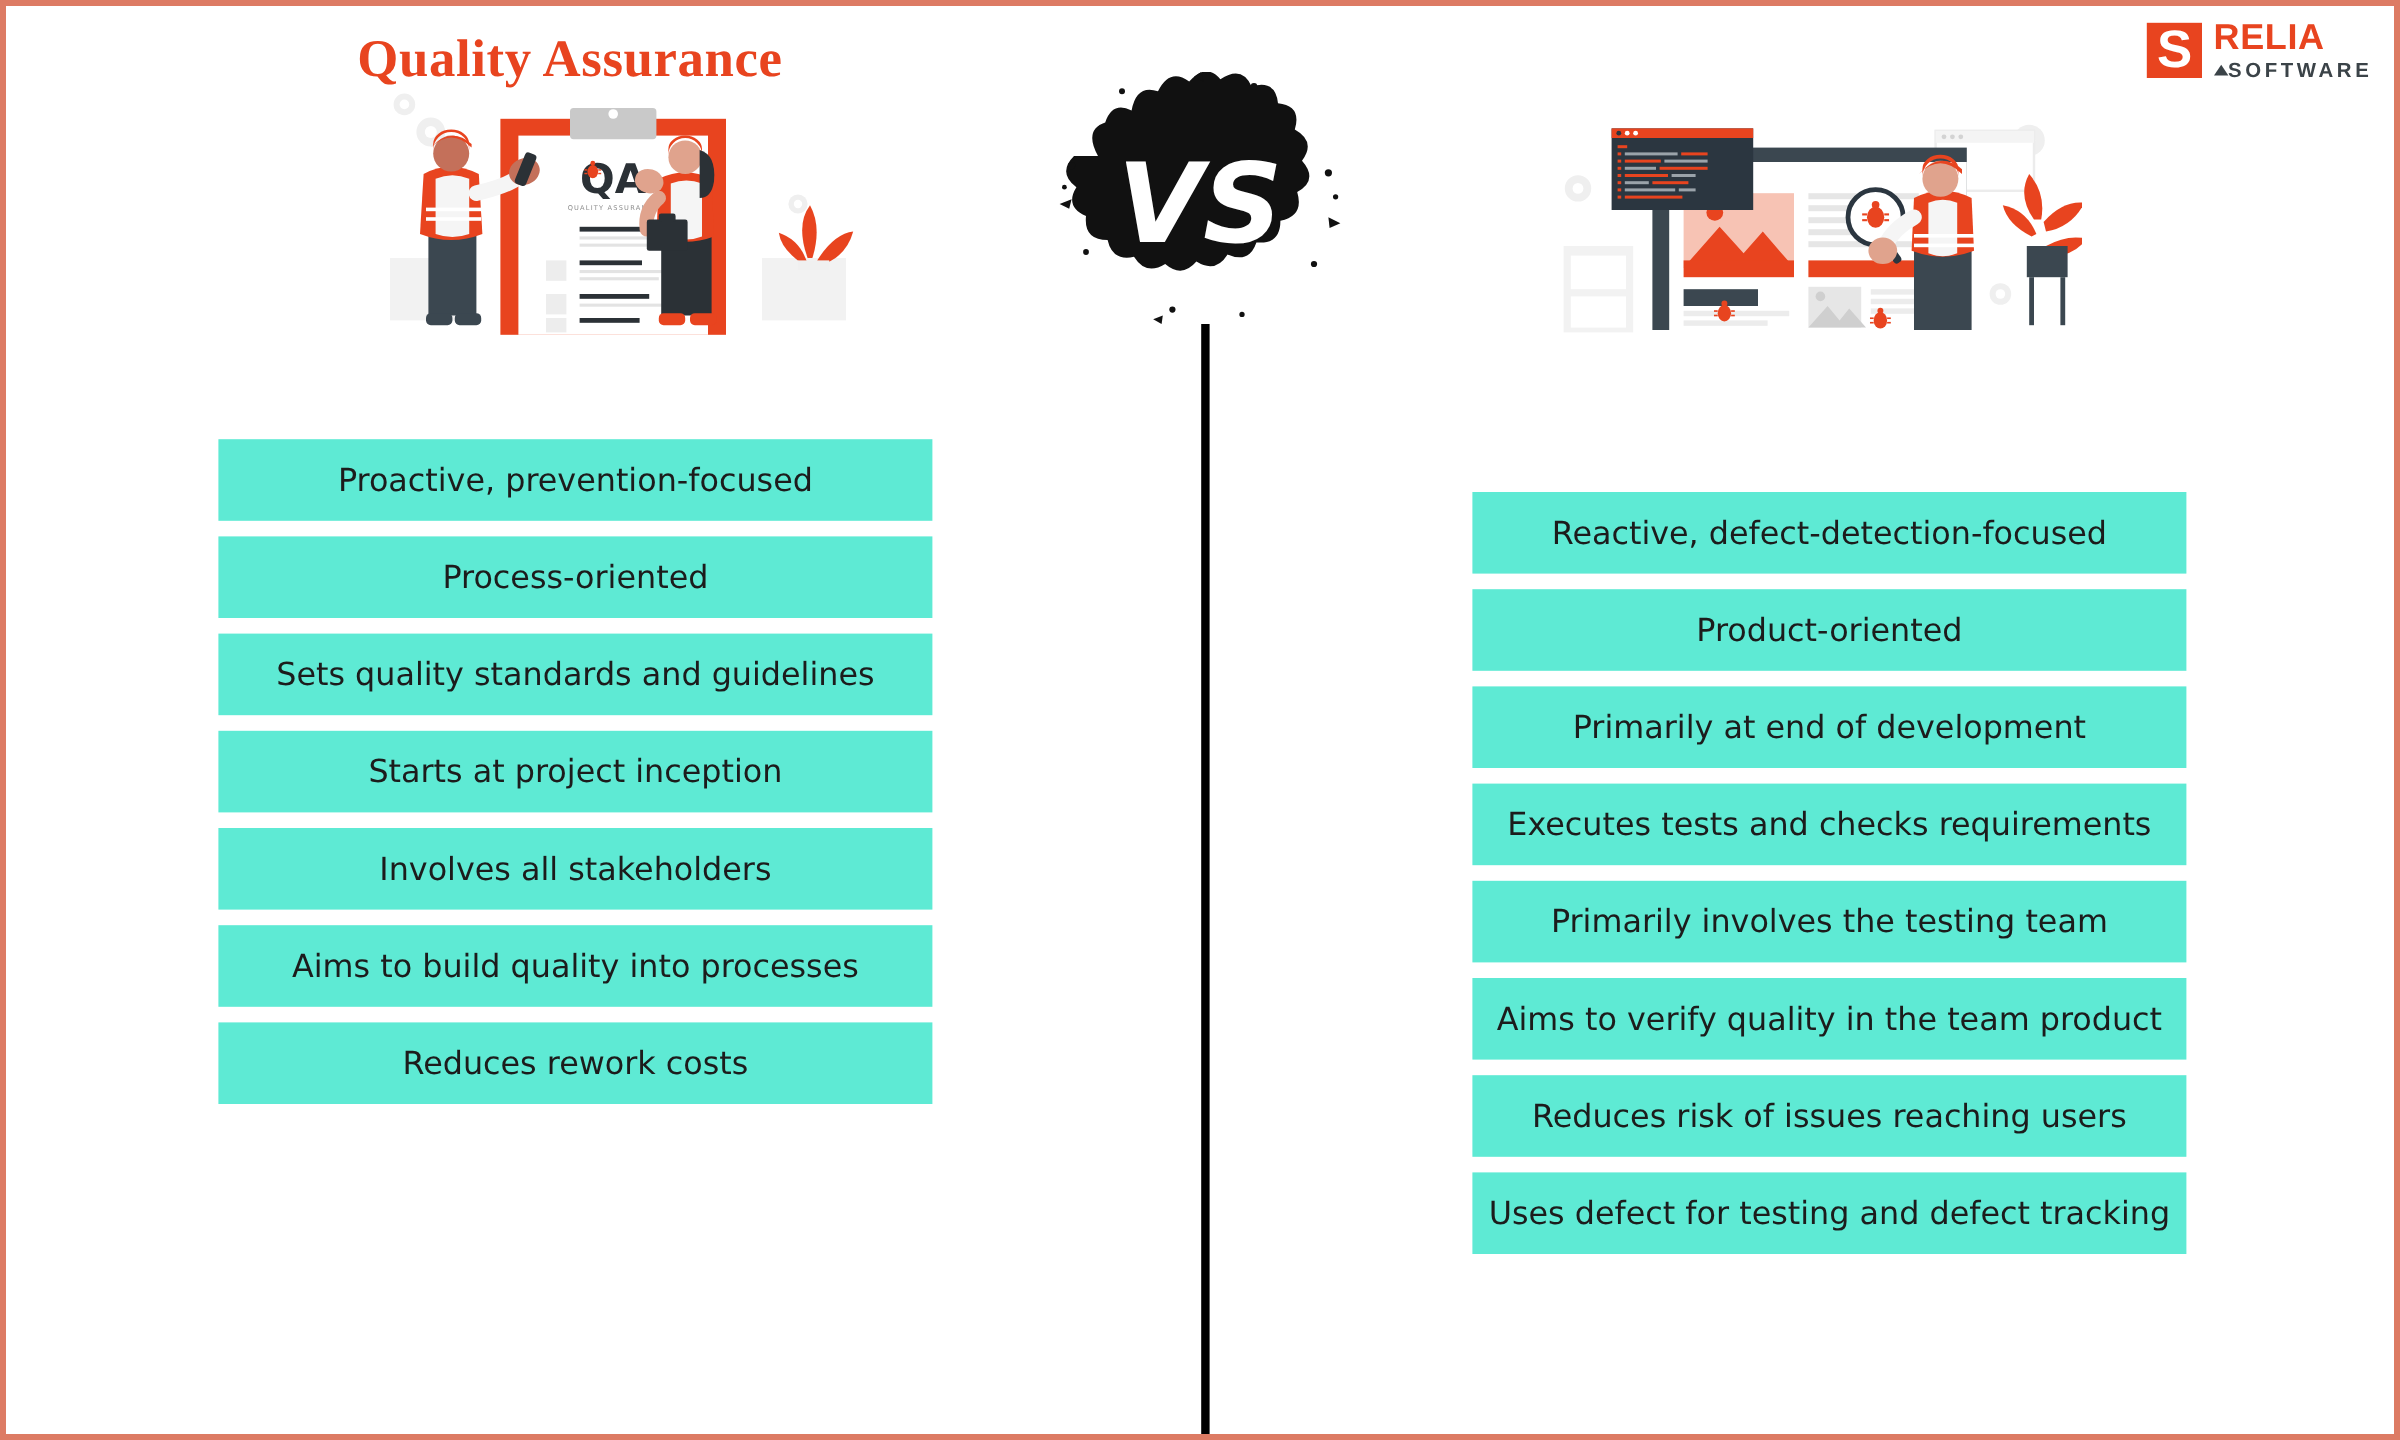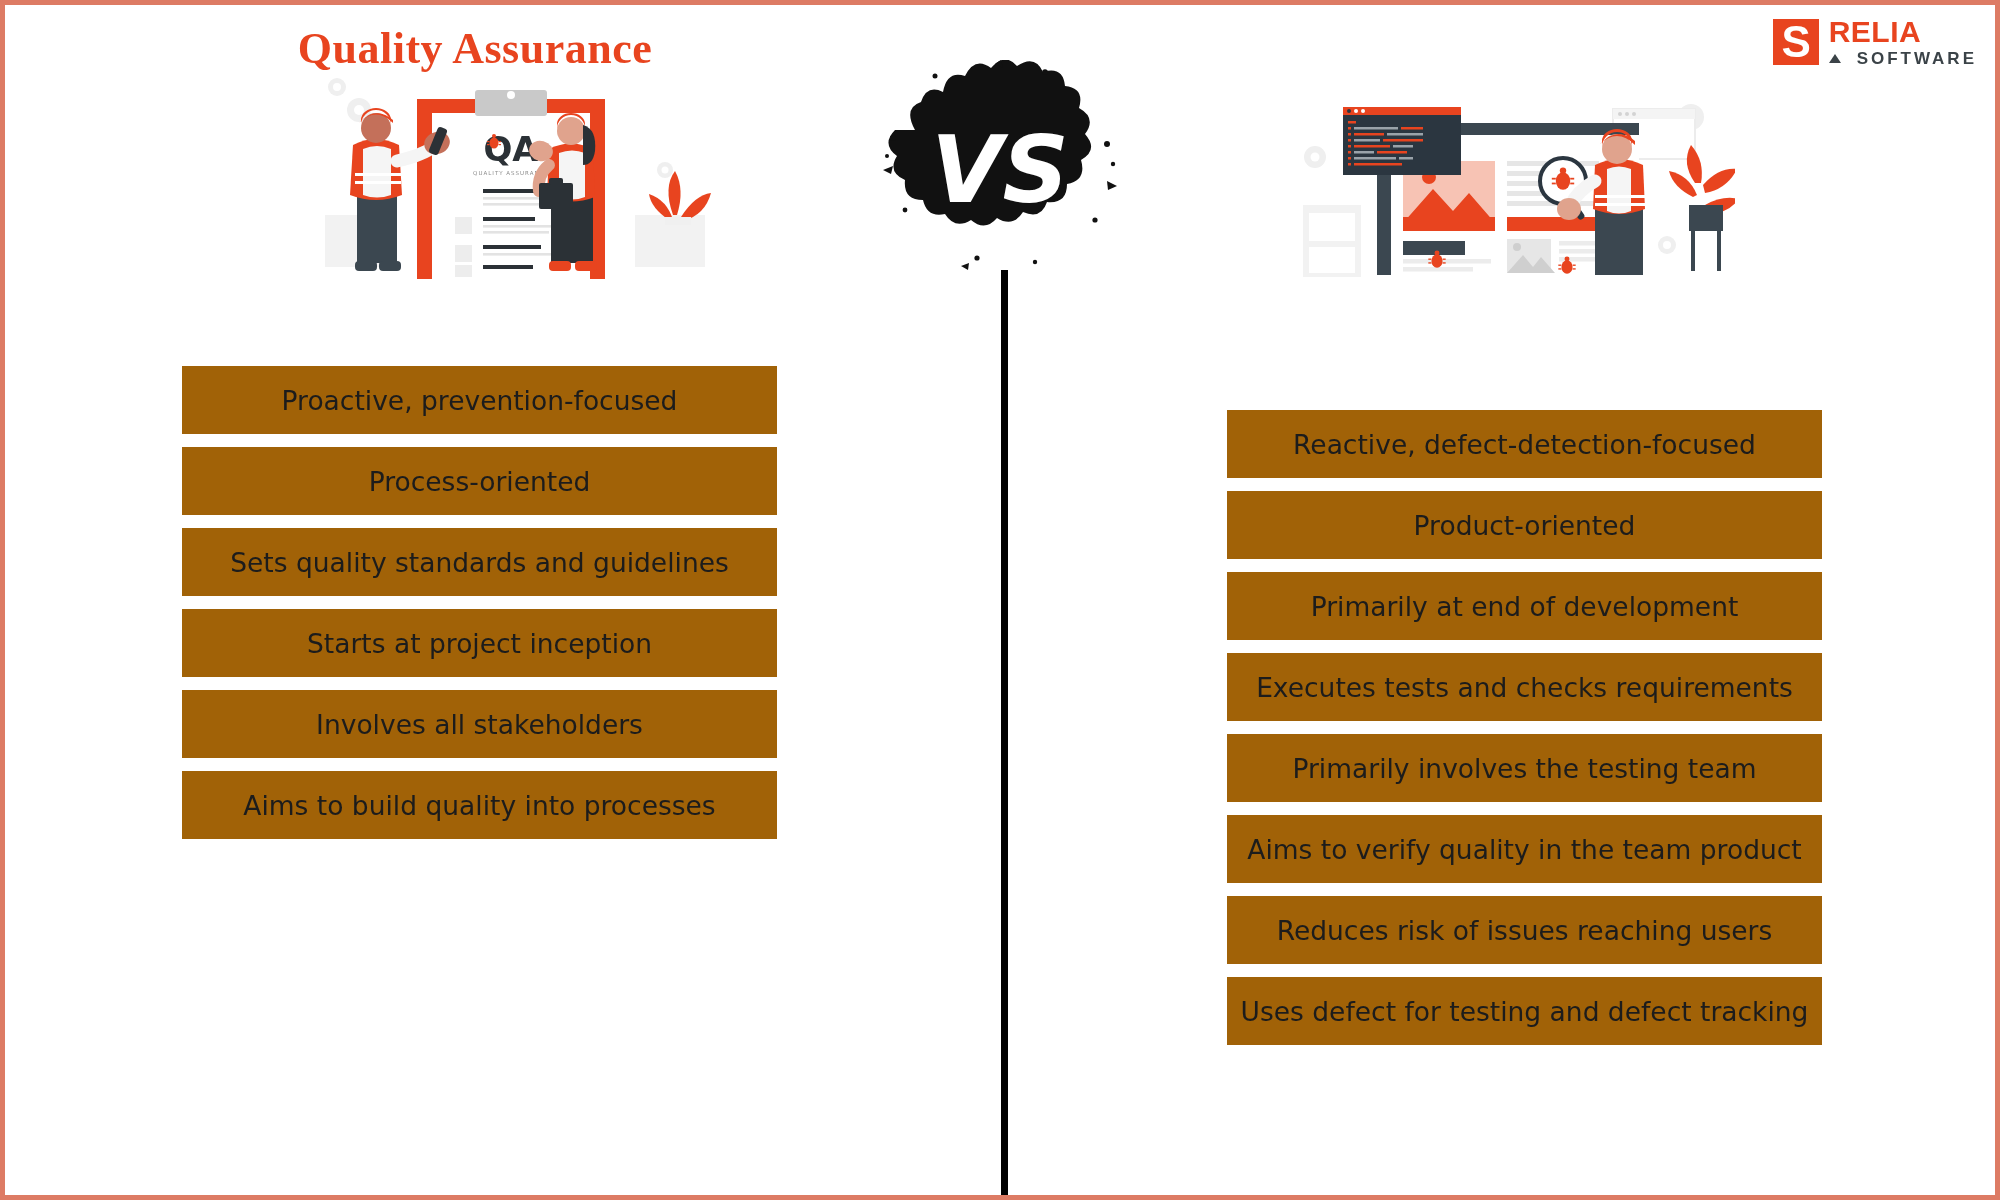--- a/index.html
+++ b/index.html
@@ -50,21 +50,21 @@
   .logo-text { display: flex; flex-direction: column; line-height: 1; }
   .logo-relia {
     color: #e8441f;
     font-weight: bold;
     font-size: 30px;
     letter-spacing: 0.5px;
   }
   .logo-sub {
     display: flex;
     align-items: center;
-    gap: 16px;
+    gap: 0;
     margin-top: 3px;
   }
   .logo-tri {
     width: 0; height: 0;
     border-left: 6px solid transparent;
     border-right: 6px solid transparent;
     border-bottom: 9px solid #3b4348;
   }
   .logo-software {
     color: #3b4348;
@@ -117,21 +117,21 @@
   .col {
     position: absolute;
     top: 361px;
     width: 595px;
   }
   #col-left  { left: 177px; }
   #col-right { left: 1222px; margin-top: 44px; }
 
   .row {
     height: 68px;
-    background: #a16207;
+    background: #5eead4;
     margin-bottom: 13px;
     display: flex;
     align-items: center;
     justify-content: center;
     box-sizing: border-box;
     padding: 0 10px;
   }
   .row-label {
     color: #1c1c1c;
     font-size: 26.5px;
@@ -427,20 +427,23 @@
       </div>
     <div class="row">
         <span class="row-label">Starts at project inception</span>
       </div>
     <div class="row">
         <span class="row-label">Involves all stakeholders</span>
       </div>
     <div class="row">
         <span class="row-label">Aims to build quality into processes</span>
       </div>
+    <div class="row">
+        <span class="row-label">Reduces rework costs</span>
+      </div>
   </div>
 
   <div class="col" id="col-right">
     <div class="row">
         <span class="row-label">Reactive, defect-detection-focused</span>
       </div>
     <div class="row">
         <span class="row-label">Product-oriented</span>
       </div>
     <div class="row">

